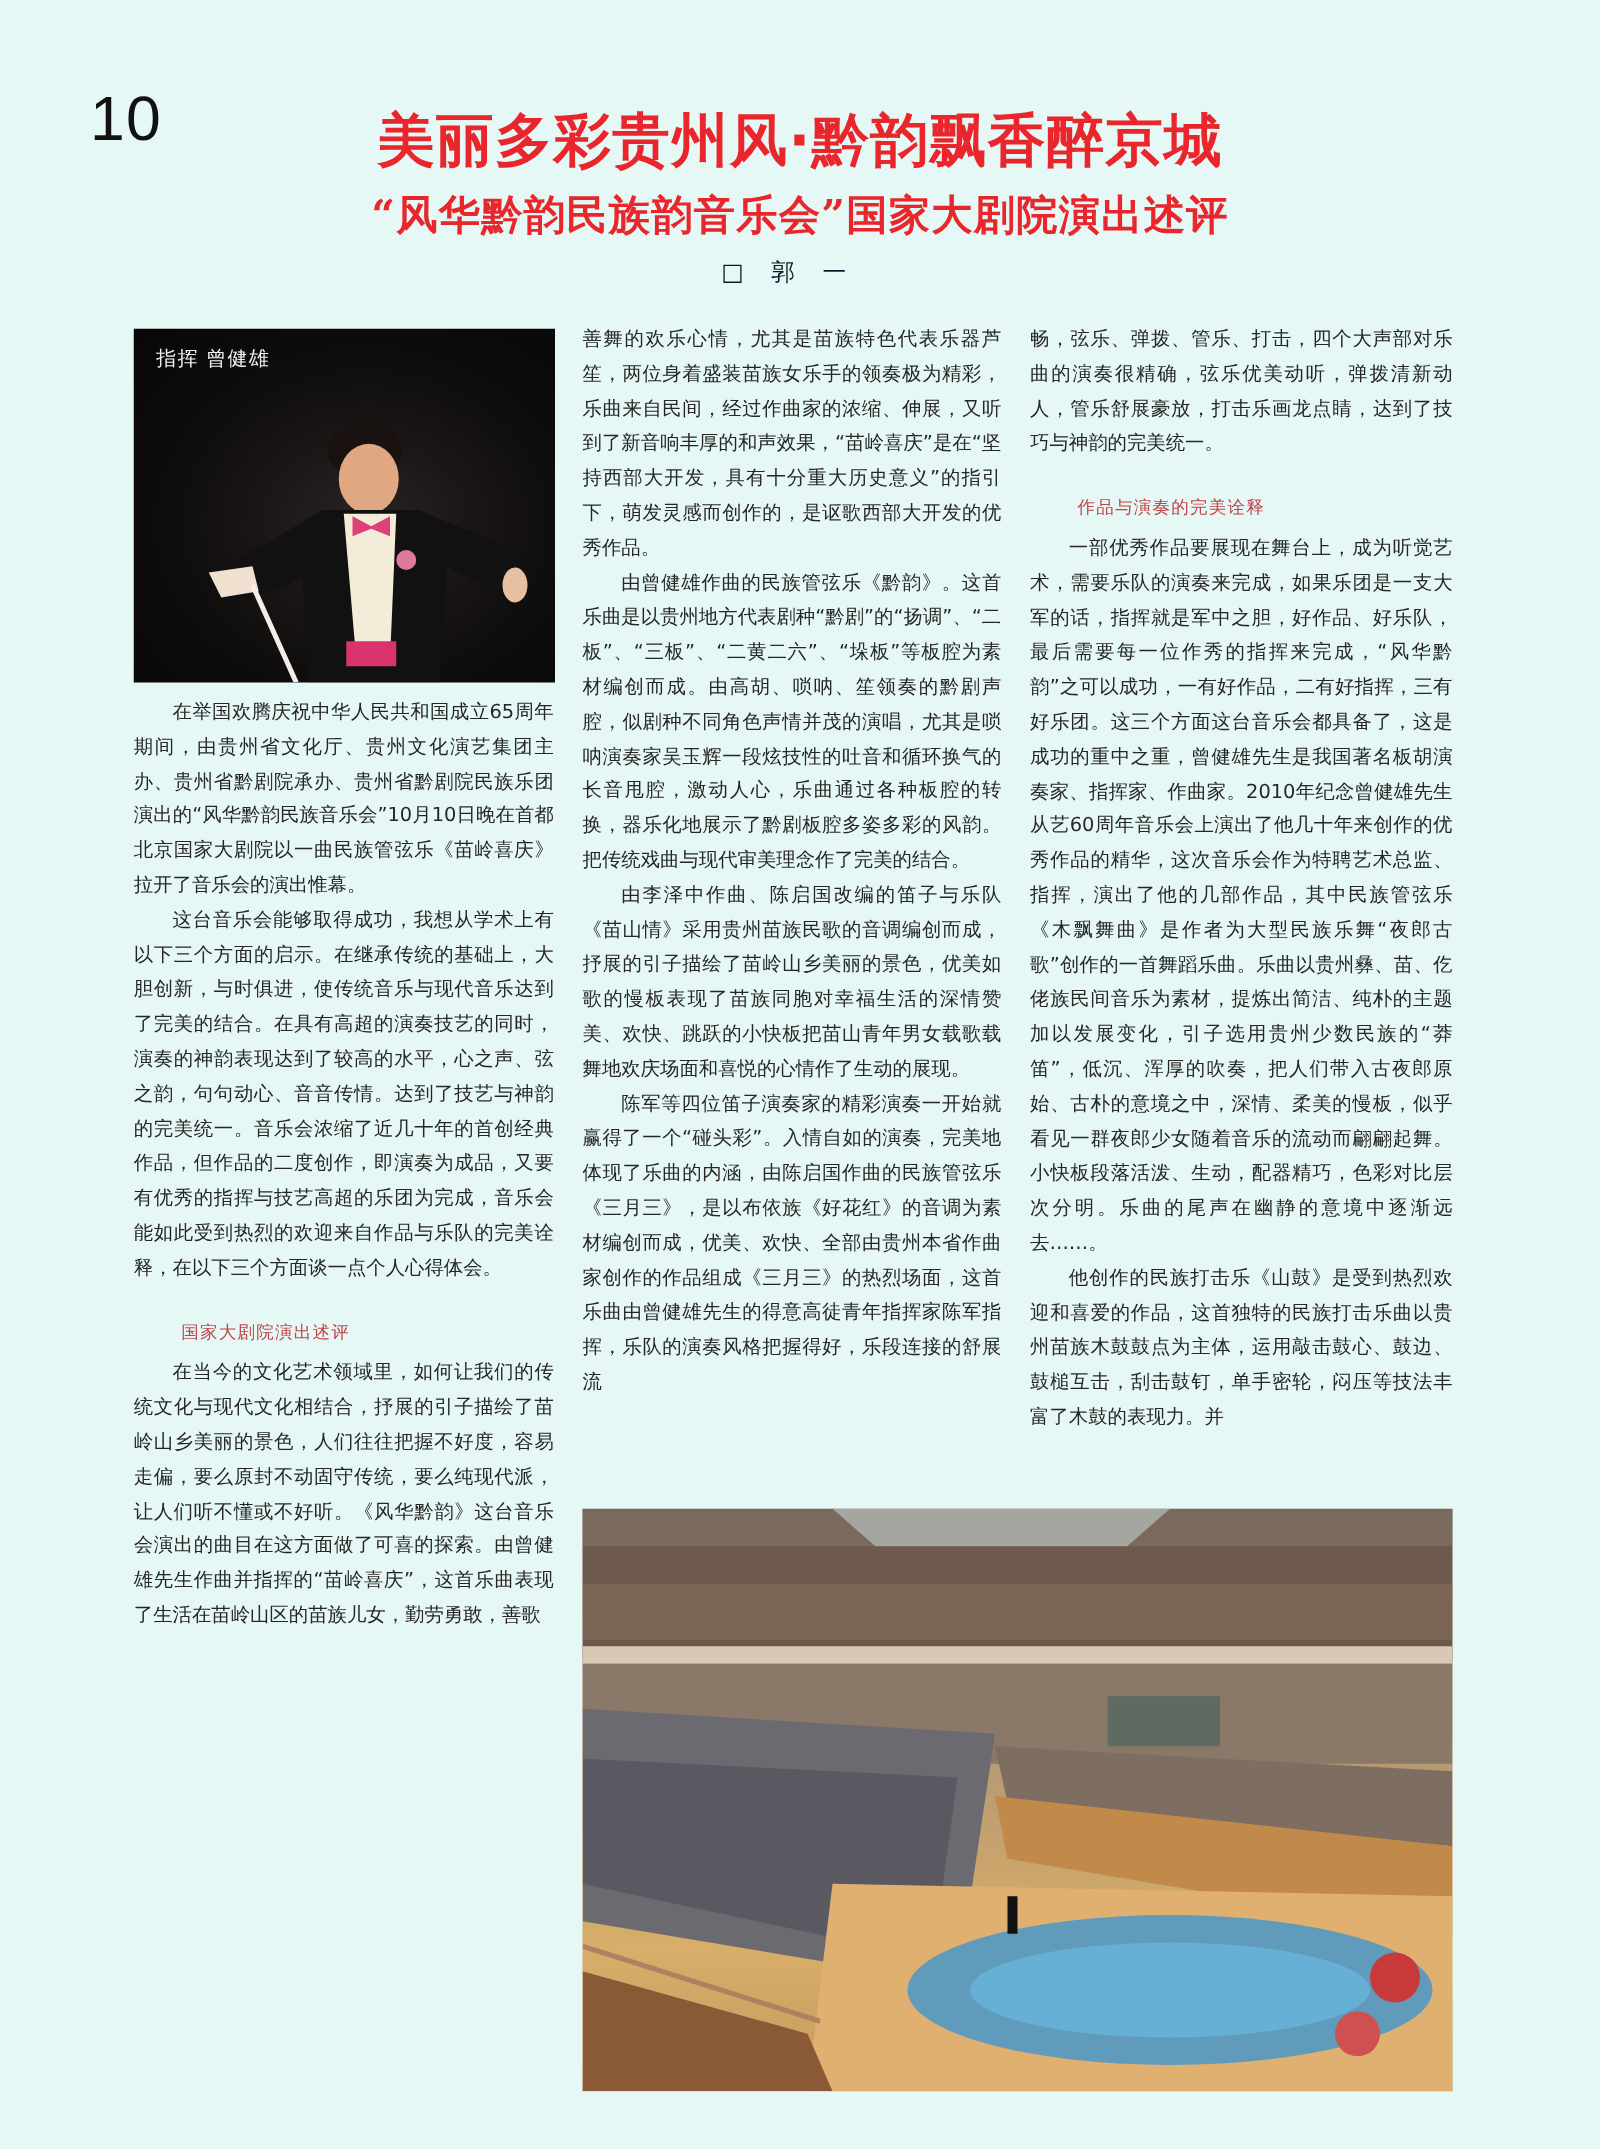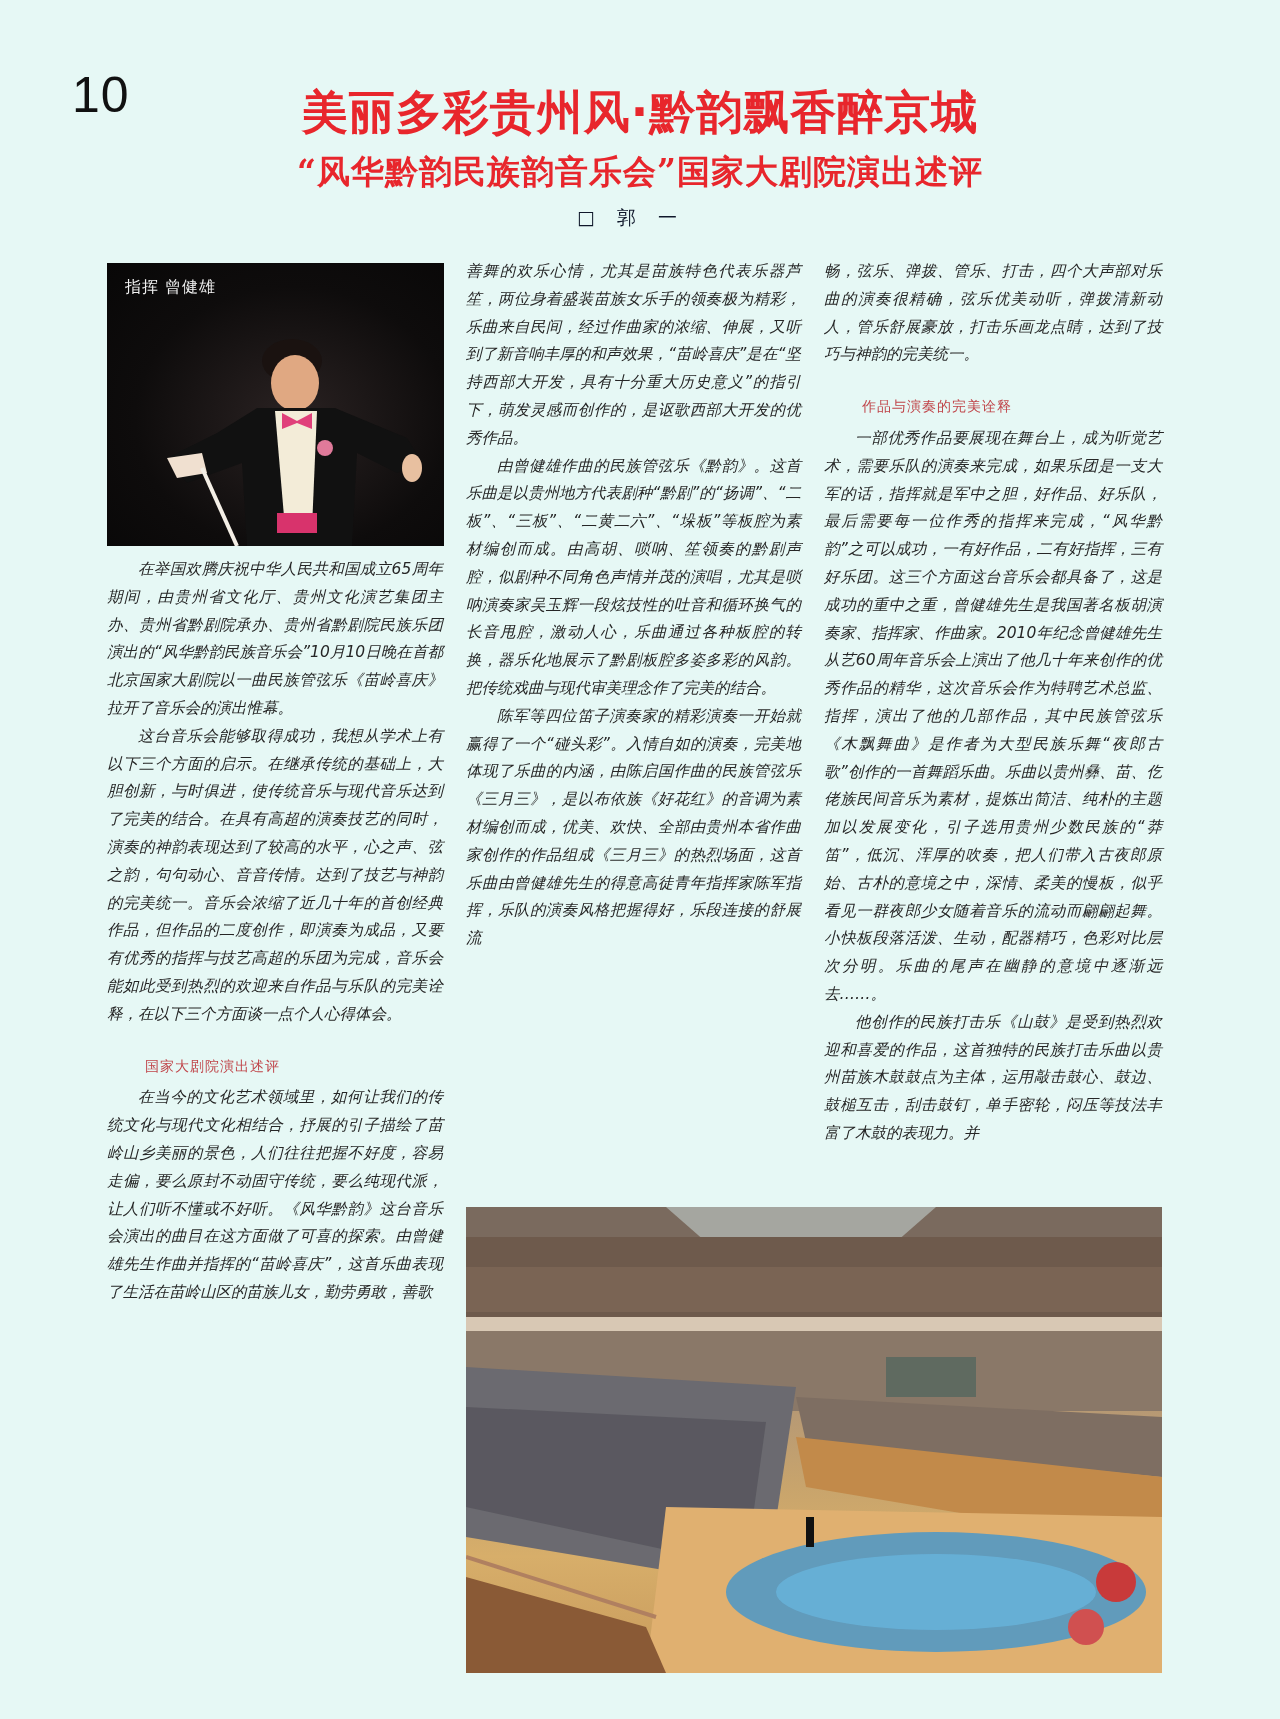--- a/index.html
+++ b/index.html
@@ -2,21 +2,21 @@
 <html><head>
 <meta charset="utf-8">
 <style>
   html,body{margin:0;padding:0;}
   body{width:1280px;height:1719px;background:#e6f8f5;position:relative;overflow:hidden;font-family:"DejaVu Sans","Liberation Sans",sans-serif;color:#222;}
   .page-num{position:absolute;left:72px;top:66px;font-family:"Liberation Sans",sans-serif;font-size:50px;color:#111;letter-spacing:1px;}
   .title{position:absolute;left:0;width:1280px;top:82px;text-align:center;font-family:"DejaVu Sans",sans-serif;font-weight:bold;font-size:46px;color:#e8262c;letter-spacing:1px;}
   .subtitle{position:absolute;left:0;width:1280px;top:150px;text-align:center;font-family:"DejaVu Serif",serif;font-weight:bold;font-size:33px;color:#e8262c;letter-spacing:1px;}
   .byline{position:absolute;left:0;width:1262px;top:205px;text-align:center;font-family:"DejaVu Serif",serif;font-size:19px;color:#0f172a;letter-spacing:8px;}
   .col{position:absolute;font-size:15.5px;line-height:27.8px;text-align:justify;color:#262626;}
-  .col p{margin:0;text-indent:2em;font-style:italic;}
+  .col p{margin:0;text-indent:2em;}
   .col p.cont{text-indent:0;}
   .col1{left:107px;width:336px;top:556px;}
   .col2{left:466px;width:335px;top:258px;}
   .col3{left:824px;width:338px;top:258px;}
   .sec-head{color:#c0454a;font-family:"DejaVu Serif",serif;font-size:14px;margin:24px 0 4px 38px;letter-spacing:1px;}
   .photo-conductor{position:absolute;left:107px;top:263px;width:337px;height:283px;background:radial-gradient(ellipse at 55% 55%,#2a2222 0%,#0e0c0c 60%,#080707 100%);overflow:hidden;}
   .photo-caption{position:absolute;left:18px;top:14px;color:#f2f2f2;font-size:16px;letter-spacing:1px;}
   .photo-hall{position:absolute;left:466px;top:1207px;width:696px;height:466px;overflow:hidden;background:linear-gradient(180deg,#6a5a4e 0%,#8c7664 18%,#a48a6e 30%,#b89a74 45%,#c8a46c 60%,#d7ae6a 75%,#c79a5c 100%);}
 </style>
 </head>
@@ -55,20 +55,21 @@
 <div class="col col1">
   <p>在举国欢腾庆祝中华人民共和国成立65周年期间，由贵州省文化厅、贵州文化演艺集团主办、贵州省黔剧院承办、贵州省黔剧院民族乐团演出的“风华黔韵民族音乐会”10月10日晚在首都北京国家大剧院以一曲民族管弦乐《苗岭喜庆》拉开了音乐会的演出惟幕。</p>
   <p>这台音乐会能够取得成功，我想从学术上有以下三个方面的启示。在继承传统的基础上，大胆创新，与时俱进，使传统音乐与现代音乐达到了完美的结合。在具有高超的演奏技艺的同时，演奏的神韵表现达到了较高的水平，心之声、弦之韵，句句动心、音音传情。达到了技艺与神韵的完美统一。音乐会浓缩了近几十年的首创经典作品，但作品的二度创作，即演奏为成品，又要有优秀的指挥与技艺高超的乐团为完成，音乐会能如此受到热烈的欢迎来自作品与乐队的完美诠释，在以下三个方面谈一点个人心得体会。</p>
   <div class="sec-head">国家大剧院演出述评</div>
   <p>在当今的文化艺术领域里，如何让我们的传统文化与现代文化相结合，抒展的引子描绘了苗岭山乡美丽的景色，人们往往把握不好度，容易走偏，要么原封不动固守传统，要么纯现代派，让人们听不懂或不好听。《风华黔韵》这台音乐会演出的曲目在这方面做了可喜的探索。由曾健雄先生作曲并指挥的“苗岭喜庆”，这首乐曲表现了生活在苗岭山区的苗族儿女，勤劳勇敢，善歌</p>
 </div>
 
 <div class="col col2">
   <p class="cont">善舞的欢乐心情，尤其是苗族特色代表乐器芦笙，两位身着盛装苗族女乐手的领奏极为精彩，乐曲来自民间，经过作曲家的浓缩、伸展，又听到了新音响丰厚的和声效果，“苗岭喜庆”是在“坚持西部大开发，具有十分重大历史意义”的指引下，萌发灵感而创作的，是讴歌西部大开发的优秀作品。</p>
   <p>由曾健雄作曲的民族管弦乐《黔韵》。这首乐曲是以贵州地方代表剧种“黔剧”的“扬调”、“二板”、“三板”、“二黄二六”、“垛板”等板腔为素材编创而成。由高胡、唢呐、笙领奏的黔剧声腔，似剧种不同角色声情并茂的演唱，尤其是唢呐演奏家吴玉辉一段炫技性的吐音和循环换气的长音甩腔，激动人心，乐曲通过各种板腔的转换，器乐化地展示了黔剧板腔多姿多彩的风韵。把传统戏曲与现代审美理念作了完美的结合。</p>
+  <p>由李泽中作曲、陈启国改编的笛子与乐队《苗山情》采用贵州苗族民歌的音调编创而成，抒展的引子描绘了苗岭山乡美丽的景色，优美如歌的慢板表现了苗族同胞对幸福生活的深情赞美、欢快、跳跃的小快板把苗山青年男女载歌载舞地欢庆场面和喜悦的心情作了生动的展现。</p>
   <p>陈军等四位笛子演奏家的精彩演奏一开始就赢得了一个“碰头彩”。入情自如的演奏，完美地体现了乐曲的内涵，由陈启国作曲的民族管弦乐《三月三》，是以布依族《好花红》的音调为素材编创而成，优美、欢快、全部由贵州本省作曲家创作的作品组成《三月三》的热烈场面，这首乐曲由曾健雄先生的得意高徒青年指挥家陈军指挥，乐队的演奏风格把握得好，乐段连接的舒展流</p>
 </div>
 
 <div class="col col3">
   <p class="cont">畅，弦乐、弹拨、管乐、打击，四个大声部对乐曲的演奏很精确，弦乐优美动听，弹拨清新动人，管乐舒展豪放，打击乐画龙点睛，达到了技巧与神韵的完美统一。</p>
   <div class="sec-head">作品与演奏的完美诠释</div>
   <p>一部优秀作品要展现在舞台上，成为听觉艺术，需要乐队的演奏来完成，如果乐团是一支大军的话，指挥就是军中之胆，好作品、好乐队，最后需要每一位作秀的指挥来完成，“风华黔韵”之可以成功，一有好作品，二有好指挥，三有好乐团。这三个方面这台音乐会都具备了，这是成功的重中之重，曾健雄先生是我国著名板胡演奏家、指挥家、作曲家。2010年纪念曾健雄先生从艺60周年音乐会上演出了他几十年来创作的优秀作品的精华，这次音乐会作为特聘艺术总监、指挥，演出了他的几部作品，其中民族管弦乐《木飘舞曲》是作者为大型民族乐舞“夜郎古歌”创作的一首舞蹈乐曲。乐曲以贵州彝、苗、仡佬族民间音乐为素材，提炼出简洁、纯朴的主题加以发展变化，引子选用贵州少数民族的“莽笛”，低沉、浑厚的吹奏，把人们带入古夜郎原始、古朴的意境之中，深情、柔美的慢板，似乎看见一群夜郎少女随着音乐的流动而翩翩起舞。小快板段落活泼、生动，配器精巧，色彩对比层次分明。乐曲的尾声在幽静的意境中逐渐远去……。</p>
   <p>他创作的民族打击乐《山鼓》是受到热烈欢迎和喜爱的作品，这首独特的民族打击乐曲以贵州苗族木鼓鼓点为主体，运用敲击鼓心、鼓边、鼓槌互击，刮击鼓钉，单手密轮，闷压等技法丰富了木鼓的表现力。并</p>
 </div>
 

